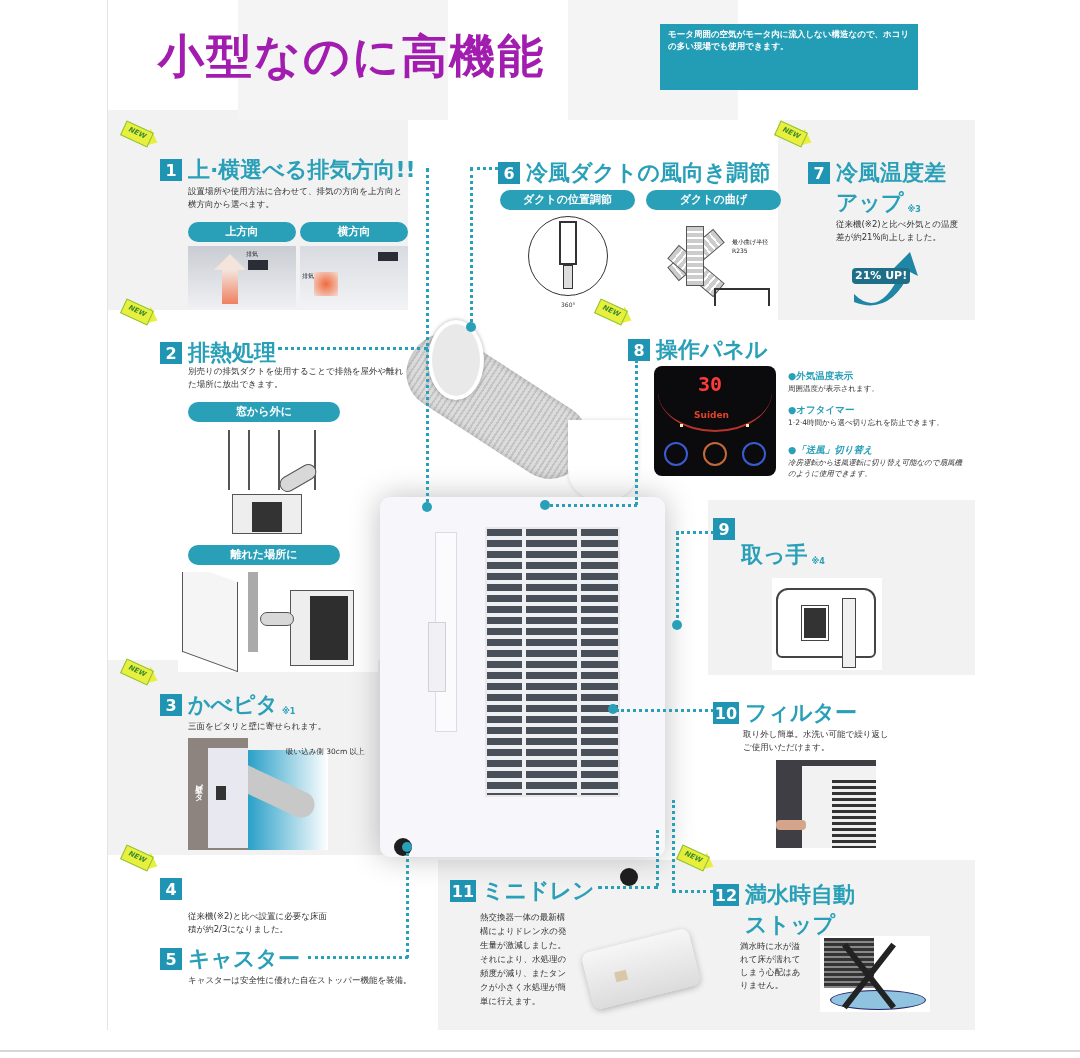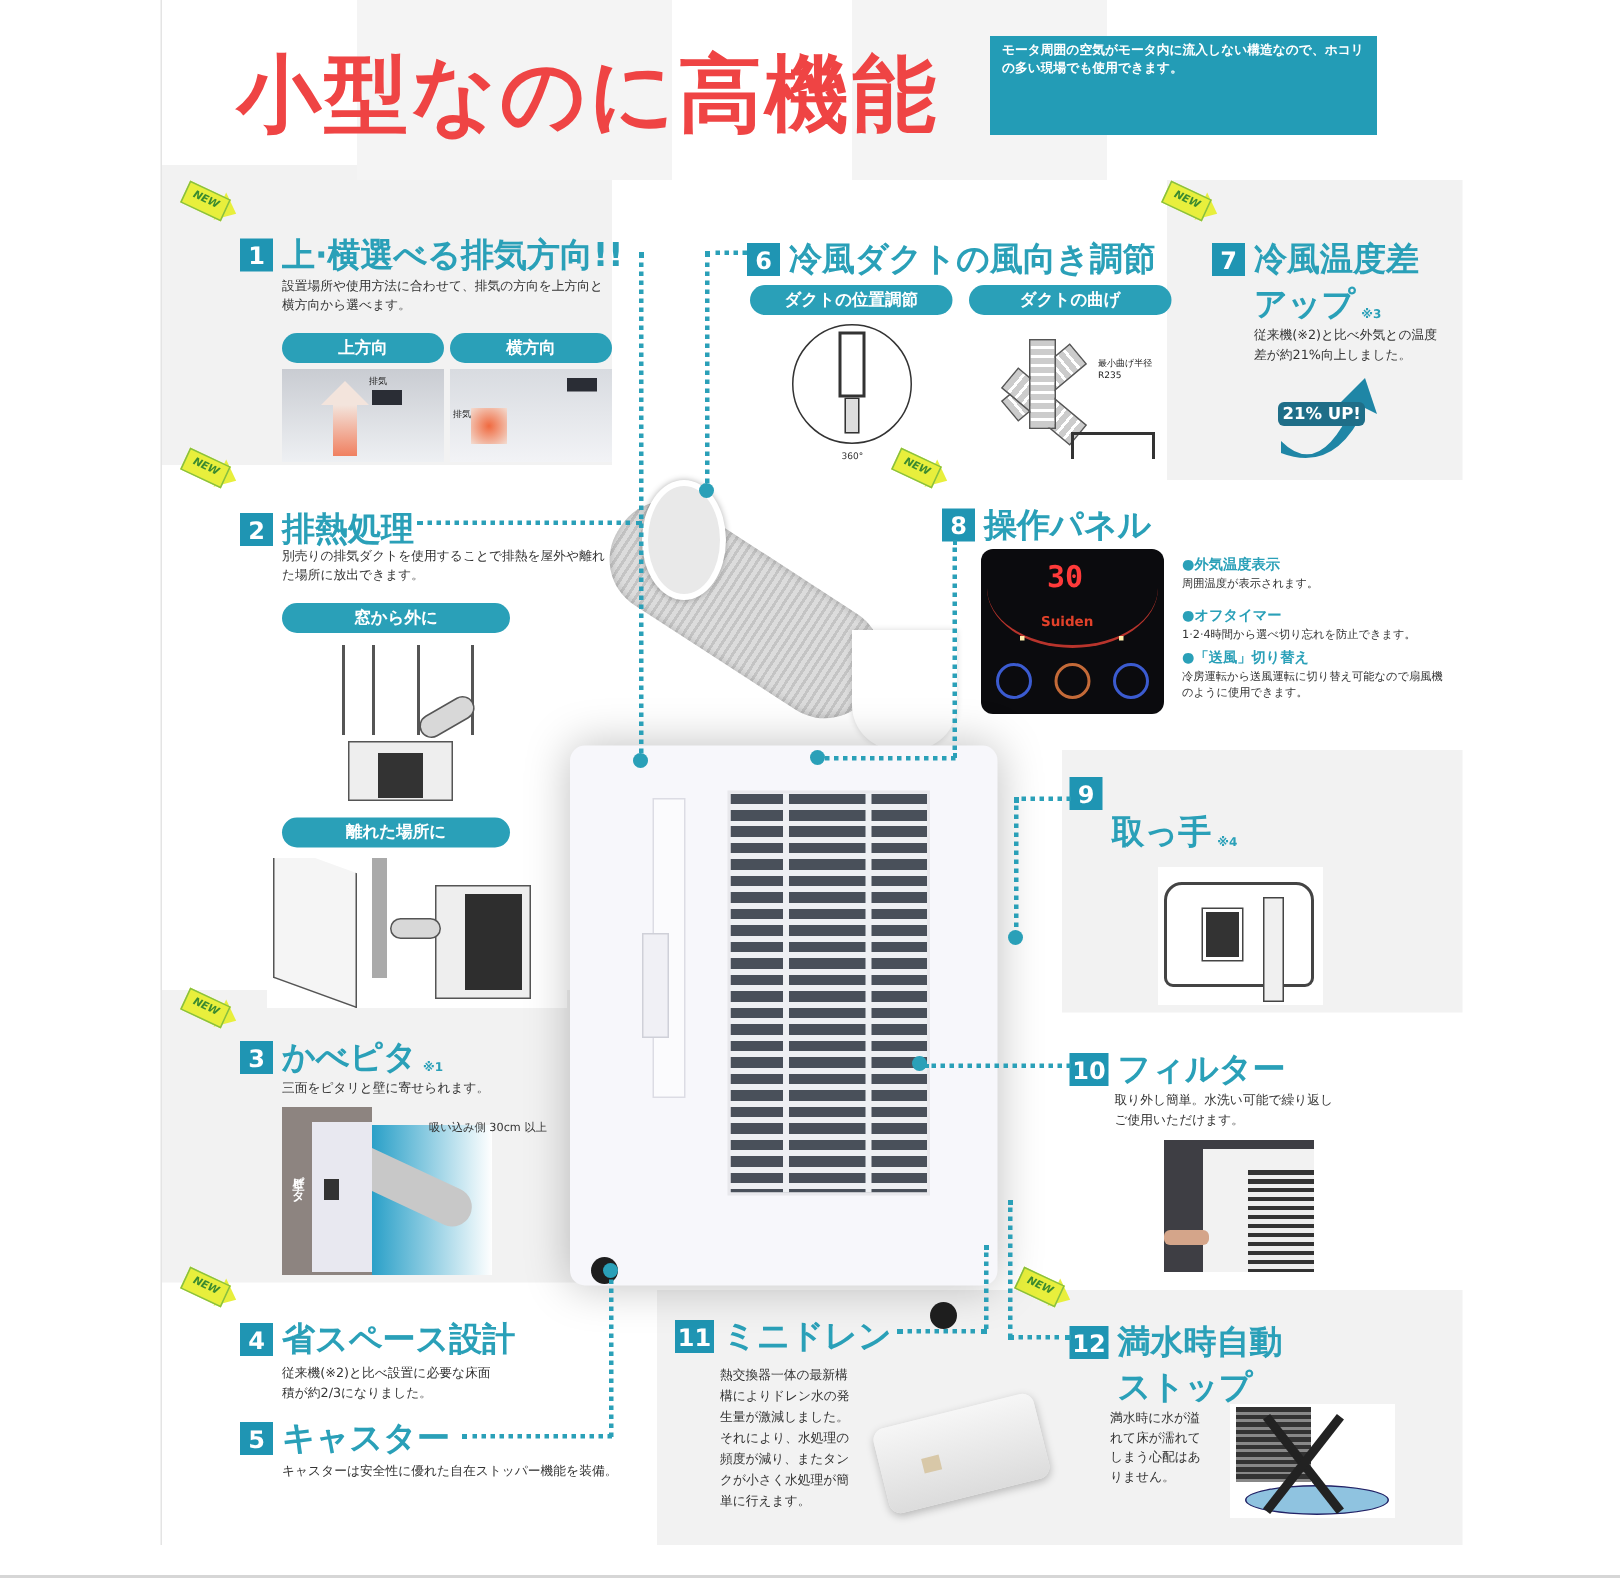--- a/index.html
+++ b/index.html
@@ -3,21 +3,21 @@
 <meta charset="utf-8">
 <style>
   * { box-sizing: border-box; margin: 0; padding: 0; }
   html, body { width: 1080px; height: 1058px; background: #ffffff; overflow: hidden; }
   body { font-family: "DejaVu Sans", "Liberation Sans", sans-serif; position: relative; color: #222; }
 
   .sheet { position: absolute; left: 107px; top: 0; width: 868px; height: 1030px; background: #ffffff; border-left: 1px solid #e4e4e4; overflow: hidden; }
   .bgpanel { position: absolute; background: #f2f2f2; }
   .bottom-rule { position: absolute; left: 0; top: 1050px; width: 1080px; height: 2px; background: #d6d6d6; }
 
-  .main-title { position: absolute; left: 50px; top: 26px; font-size: 56px; font-weight: bold; color: #ef4444; letter-spacing: 2px; font-family: Liberation Mono, monospace; }
+  .main-title { position: absolute; left: 50px; top: 26px; font-size: 46px; font-weight: bold; color: #a21caf; letter-spacing: 2px; font-family: Liberation Mono, monospace; }
 
   .motor-box { position: absolute; left: 552px; top: 24px; width: 258px; height: 66px; background: #239cb6; color: #fff; padding: 4px 8px; }
   .motor-box .h { font-size: 22px; font-weight: bold; letter-spacing: 12px; }
   .motor-box .p { font-size: 8.5px; line-height: 12px; font-weight: bold; }
 
   .feat-title { position: absolute; display: flex; align-items: center; color: #2aa0b8; font-weight: bold; white-space: nowrap; }
   .badge { display: inline-flex; align-items: center; justify-content: center; background: #1f95b3; color: #fff; font-weight: bold; font-size: 16px; width: 22px; height: 22px; margin-right: 6px; flex-shrink: 0; }
   .feat-title .t { font-size: 22px; }
   .note { font-size: 8px; color: #2aa0b8; margin-left: 4px; align-self: flex-end; margin-bottom: 4px; }
 
@@ -164,21 +164,20 @@
     <div style="position:absolute;left:20px;top:10px;width:40px;height:100px;background:#e8e8f0;"></div>
     <div style="position:absolute;left:28px;top:48px;width:10px;height:14px;background:#333;"></div>
   </div>
   <div class="img-box" style="left:140px;top:750px;width:80px;height:100px;background:linear-gradient(90deg,#2aa0c8,#ffffff);">
     <div style="position:absolute;left:-30px;top:26px;width:100px;height:26px;background:#c8c8c8;border-radius:13px;transform:rotate(25deg);"></div>
   </div>
   <div class="desc" style="left:178px;top:747px;width:90px;font-size:7.5px;line-height:10px;">吸い込み側 30cm 以上</div>
 
   <div class="feat-title" style="left:52px;top:878px;">
     <span class="badge">4</span>
-      <span class="t">省スペース設計</span>
   </div>
   <div class="desc" style="left:80px;top:910px;width:140px;">従来機(※2)と比べ設置に必要な床面積が約2/3になりました。</div>
 
   <div class="feat-title" style="left:52px;top:944px;">
     <span class="badge">5</span>
       <span class="t">キャスター</span>
   </div>
   <div class="desc" style="left:80px;top:975px;width:225px;font-family:Liberation Mono, monospace;">キャスターは安全性に優れた自在ストッパー機能を装備。</div>
 
   <div class="feat-title" style="left:390px;top:158px;">
@@ -231,21 +230,21 @@
     <div class="btn" style="left:88px;"></div>
   </div>
   <div class="panel-item" style="top:370px;">
     <div class="h">●外気温度表示</div>
     <div class="p">周囲温度が表示されます。</div>
   </div>
   <div class="panel-item" style="top:404px;">
     <div class="h">●オフタイマー</div>
     <div class="p">1·2·4時間から選べ切り忘れを防止できます。</div>
   </div>
-  <div class="panel-item" style="top:432px;width:180px;">
+  <div class="panel-item" style="top:444px;width:180px;font-style:italic;">
     <div class="h">●「送風」切り替え</div>
     <div class="p">冷房運転から送風運転に切り替え可能なので扇風機のように使用できます。</div>
   </div>
 
   <div class="feat-title" style="left:605px;top:518px;flex-direction:column;align-items:flex-start;">
     <div style="display:flex;align-items:center;">
         <span class="badge">9</span>
       </div>
     <div style="display:flex;align-items:center;margin-left:28px;">
         <span class="t">取っ手</span>

